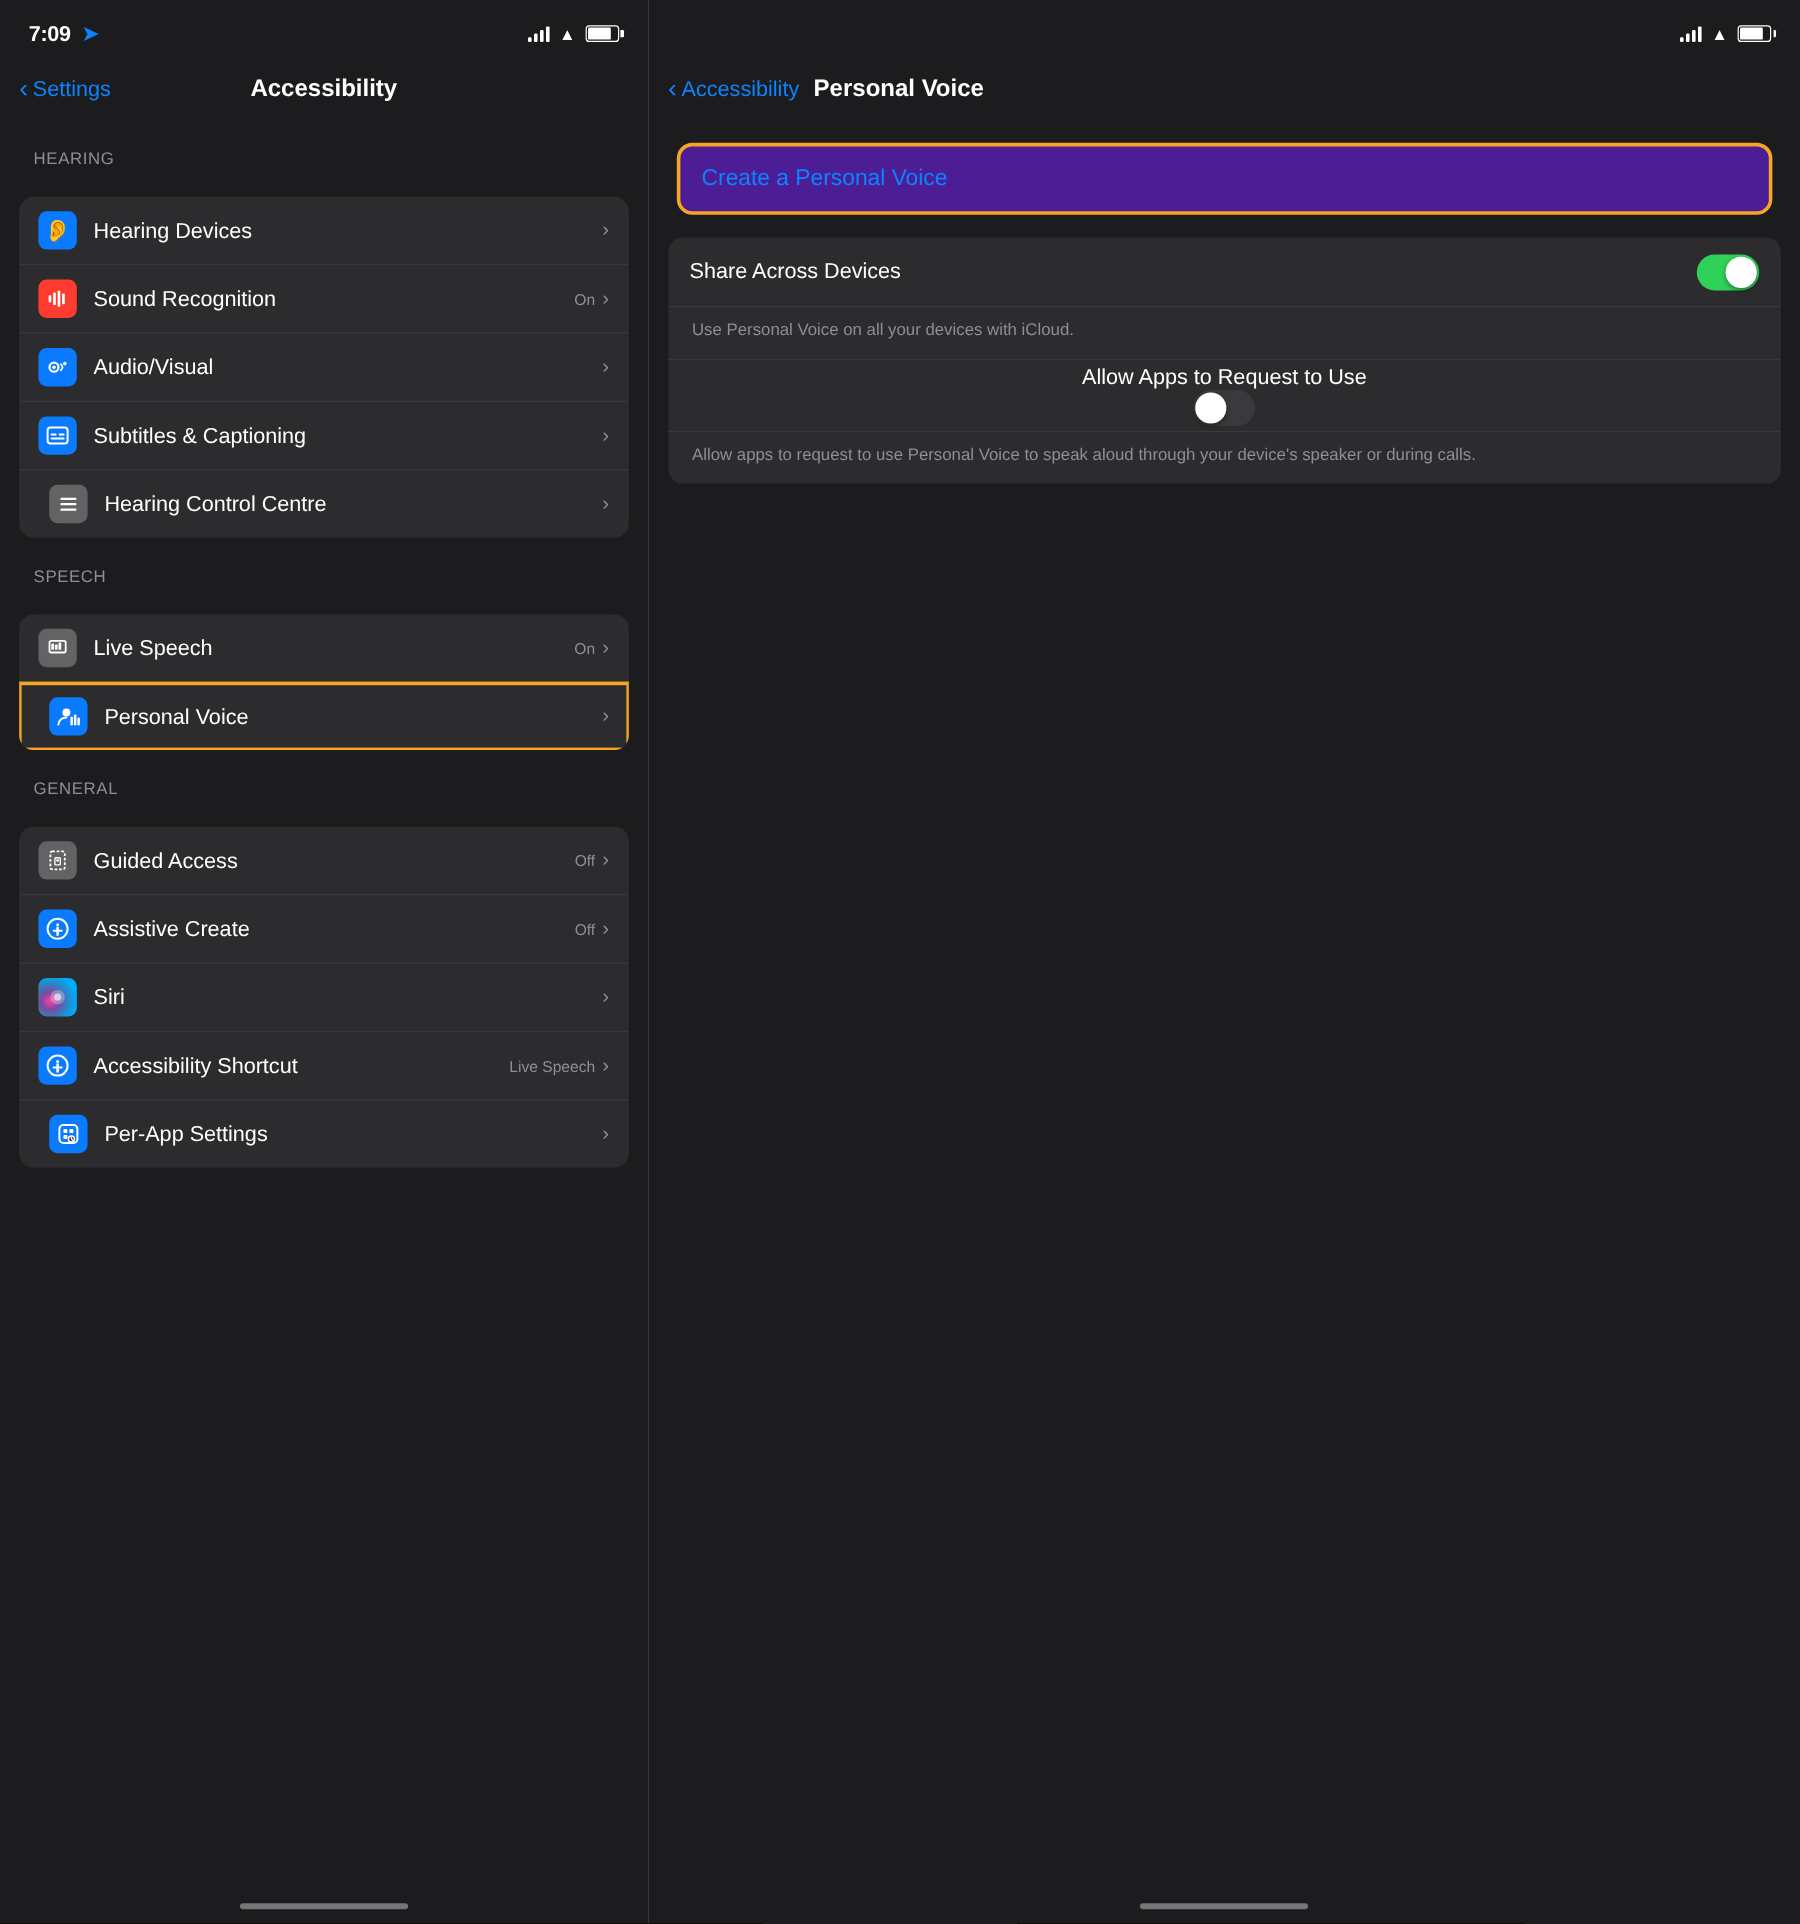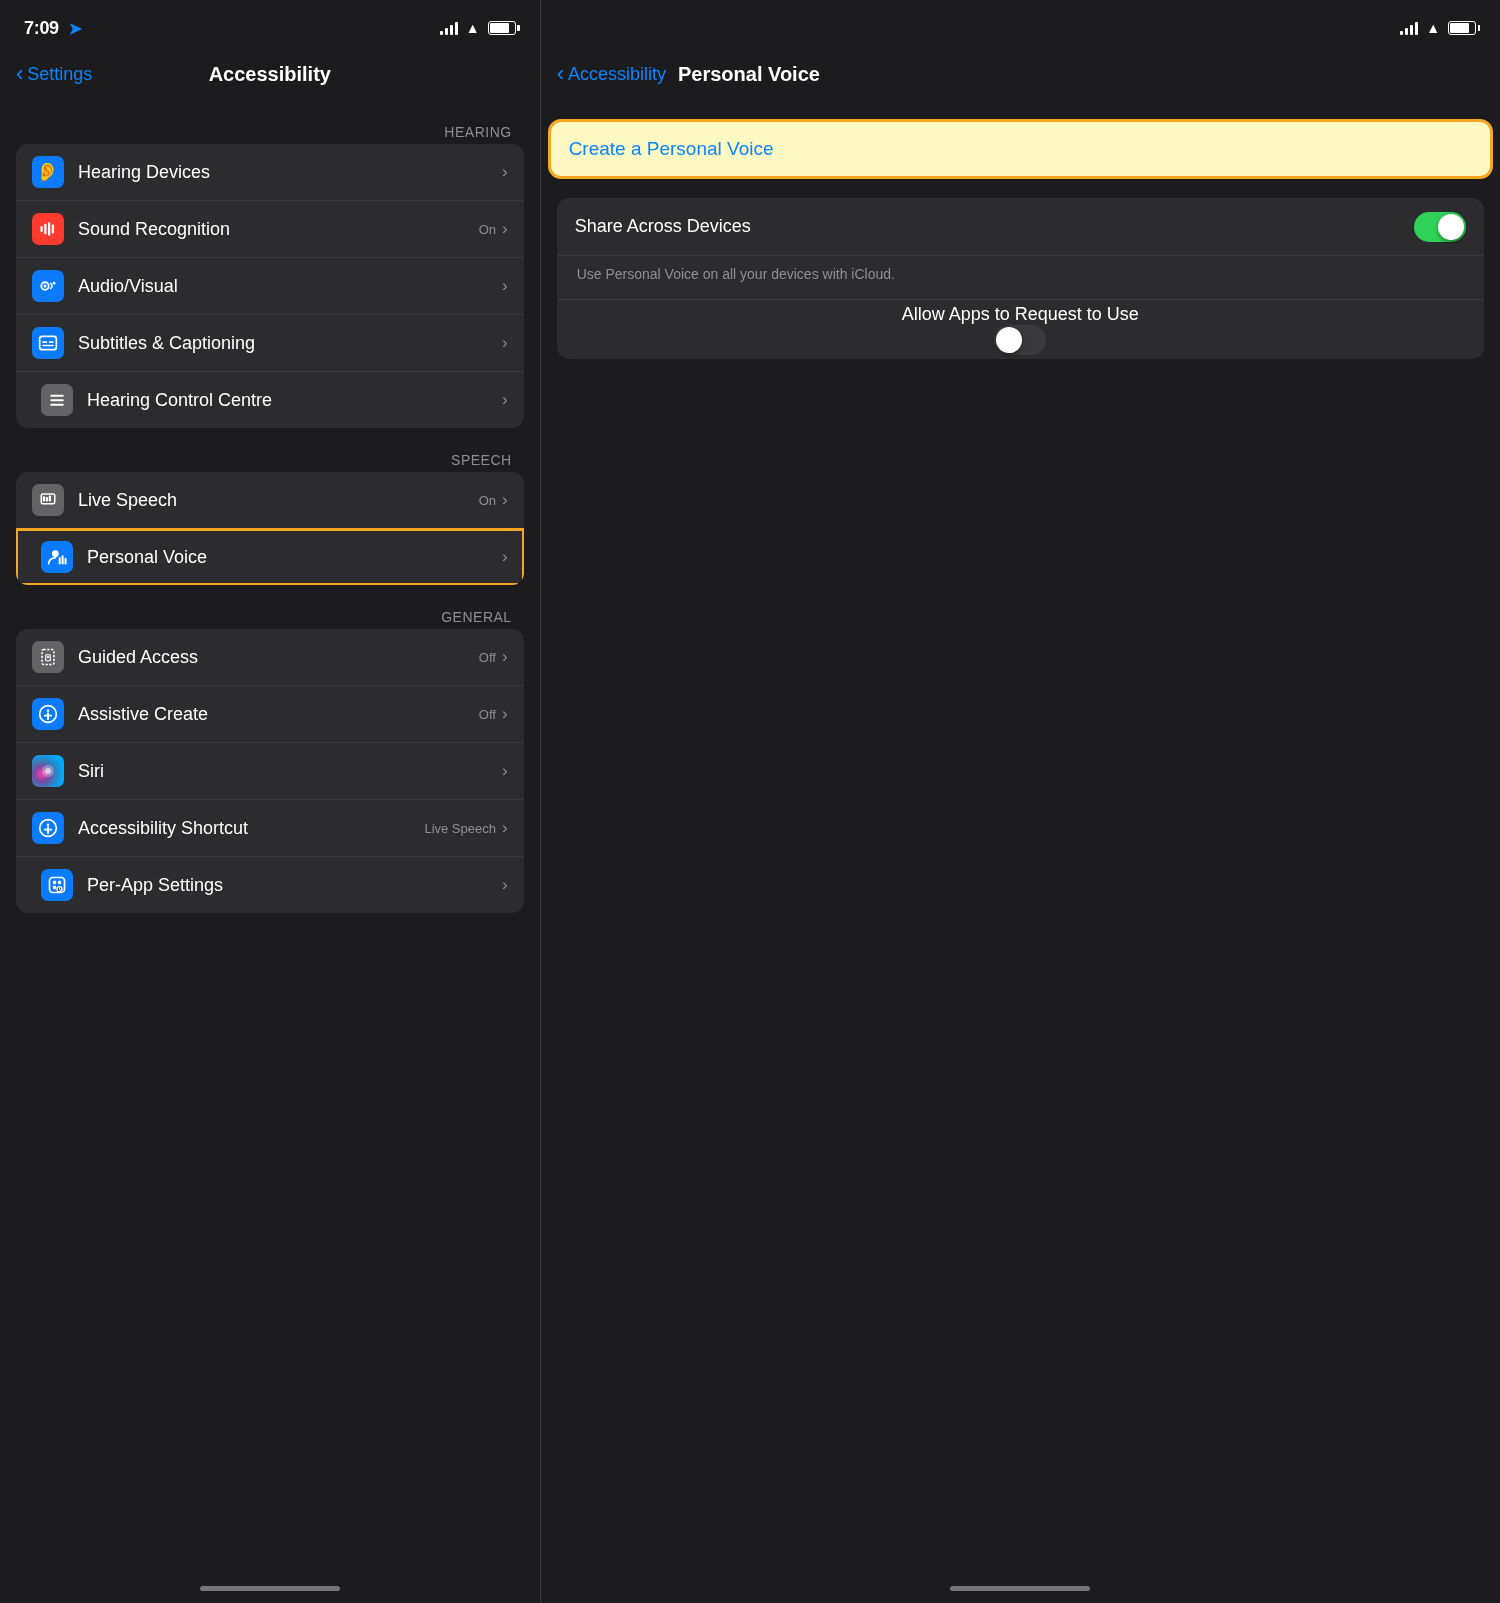--- a/index.html
+++ b/index.html
@@ -127,22 +127,21 @@
       line-height: 1;
     }
 
     
     .section-label {
       color: #8e8e93;
       font-size: 14px;
       font-weight: 400;
       text-transform: uppercase;
       letter-spacing: 0.5px;
-      padding: 18px 28px 4px;
-      text-align: right;
+      padding: 18px 28px 24px;
     }
 
     
     .settings-group {
       background: #2c2c2e;
       border-radius: 12px;
       margin: 0 16px 6px;
       overflow: hidden;
     }
 
@@ -235,23 +234,23 @@
     }
 
     .right-nav-title {
       color: #fff;
       font-size: 20px;
       font-weight: 600;
     }
 
     
     .pv-create-button {
-      background: #fef9c3;
+      background: #4c1d95;
       border-radius: 12px;
-      margin: 14px 8px;
+      margin: 14px 24px;
       padding: 18px 20px;
       cursor: pointer;
       outline: 3px solid #f5a623;
       outline-offset: -2px;
     }
     .pv-create-text {
       color: #0a84ff;
       font-size: 19px;
       font-weight: 400;
     }
@@ -575,16 +574,17 @@
 
     <div class="pv-description">Use Personal Voice on all your devices with iCloud.</div>
 
     <div class="pv-row" style="border-top: 0.5px solid #3a3a3c; flex-direction: column;">
       <span class="pv-row-label">Allow Apps to Request to Use</span>
       <div class="toggle toggle-off">
         <div class="toggle-knob"></div>
       </div>
     </div>
 
+    <div class="pv-description">Allow apps to request to use Personal Voice to speak aloud through your device's speaker or during calls.</div>
   </div>
 
   <div class="home-indicator"></div>
 </div>
 
 </body></html>

